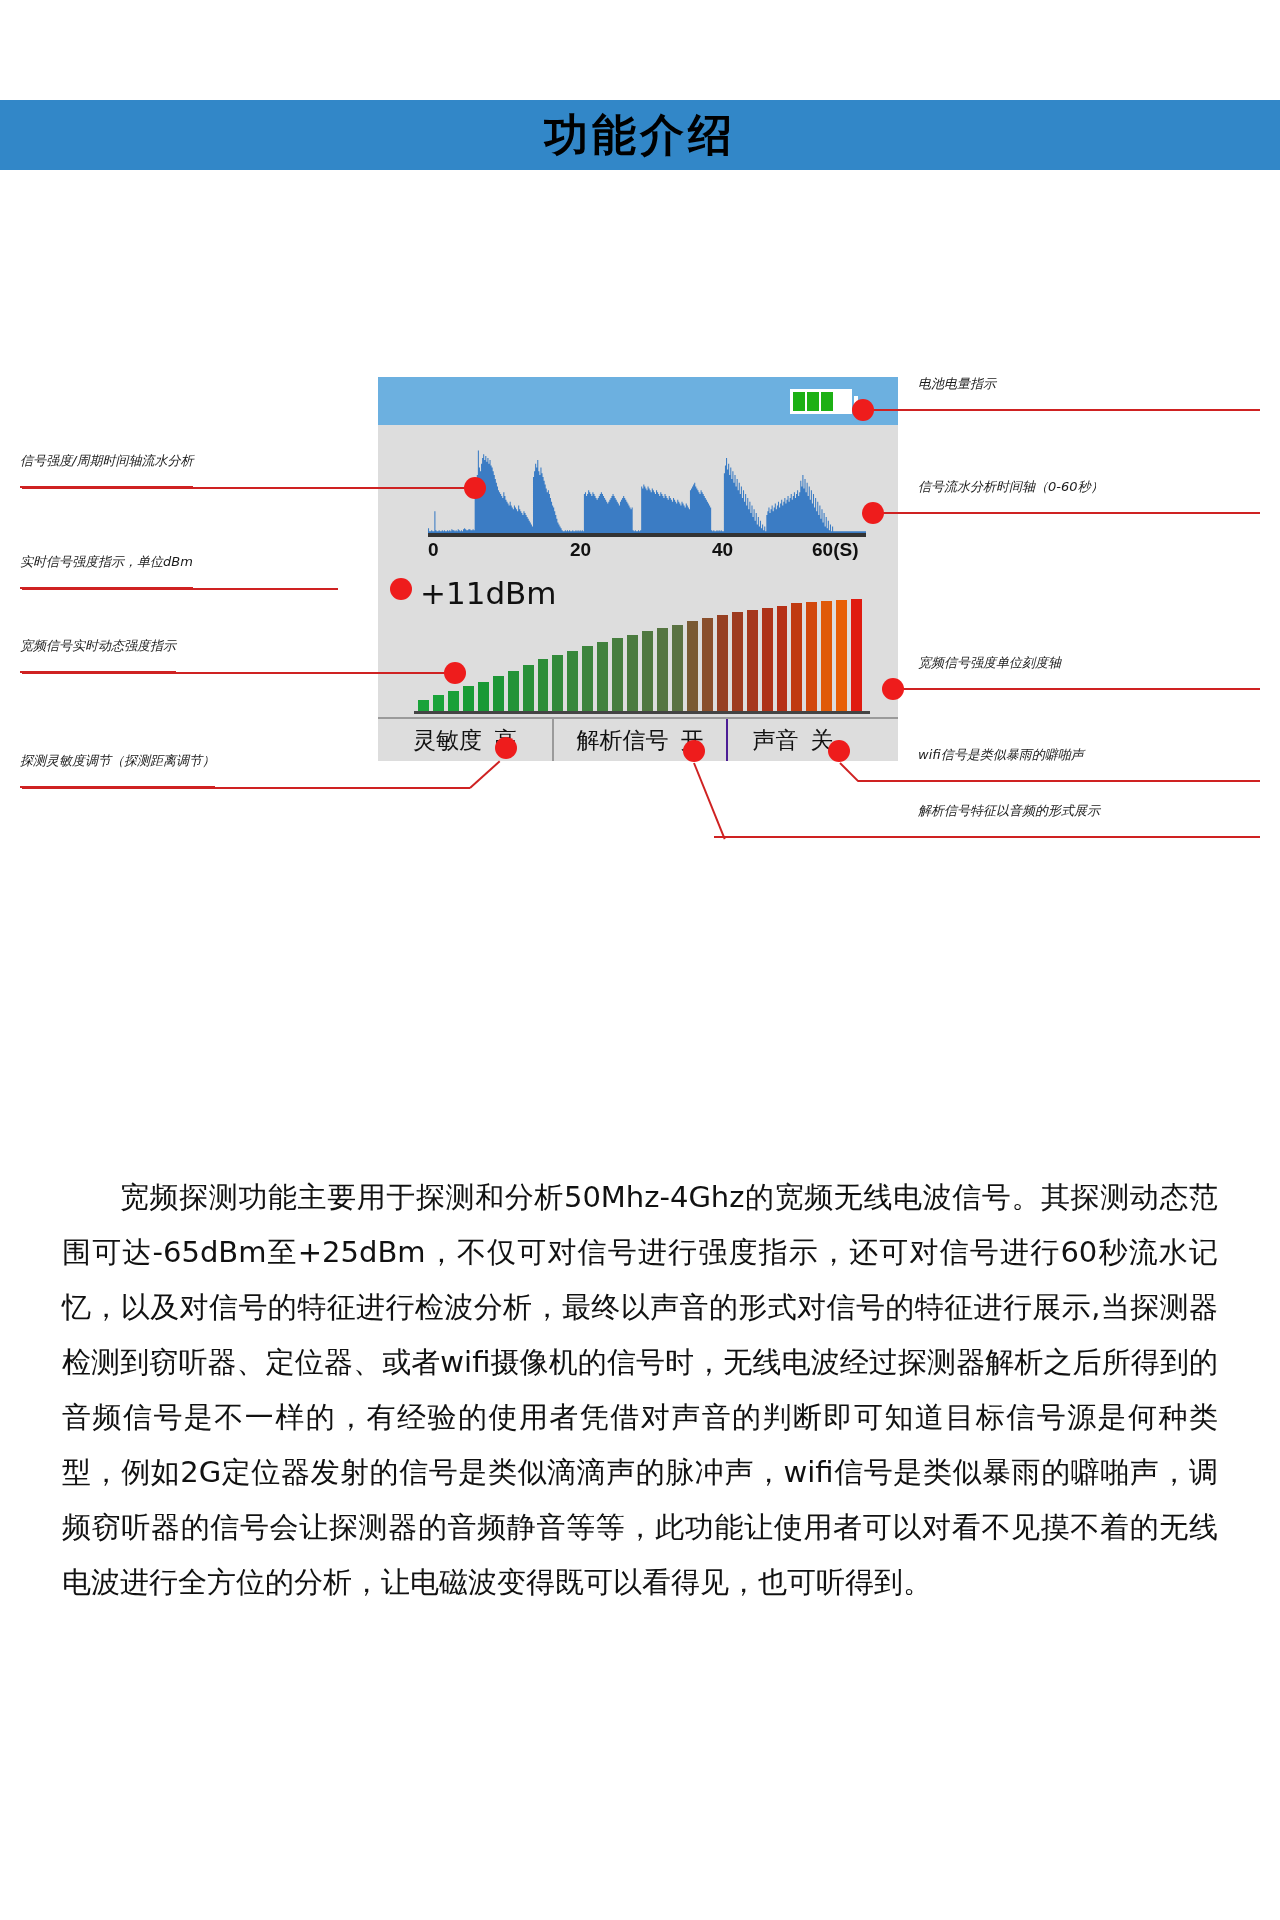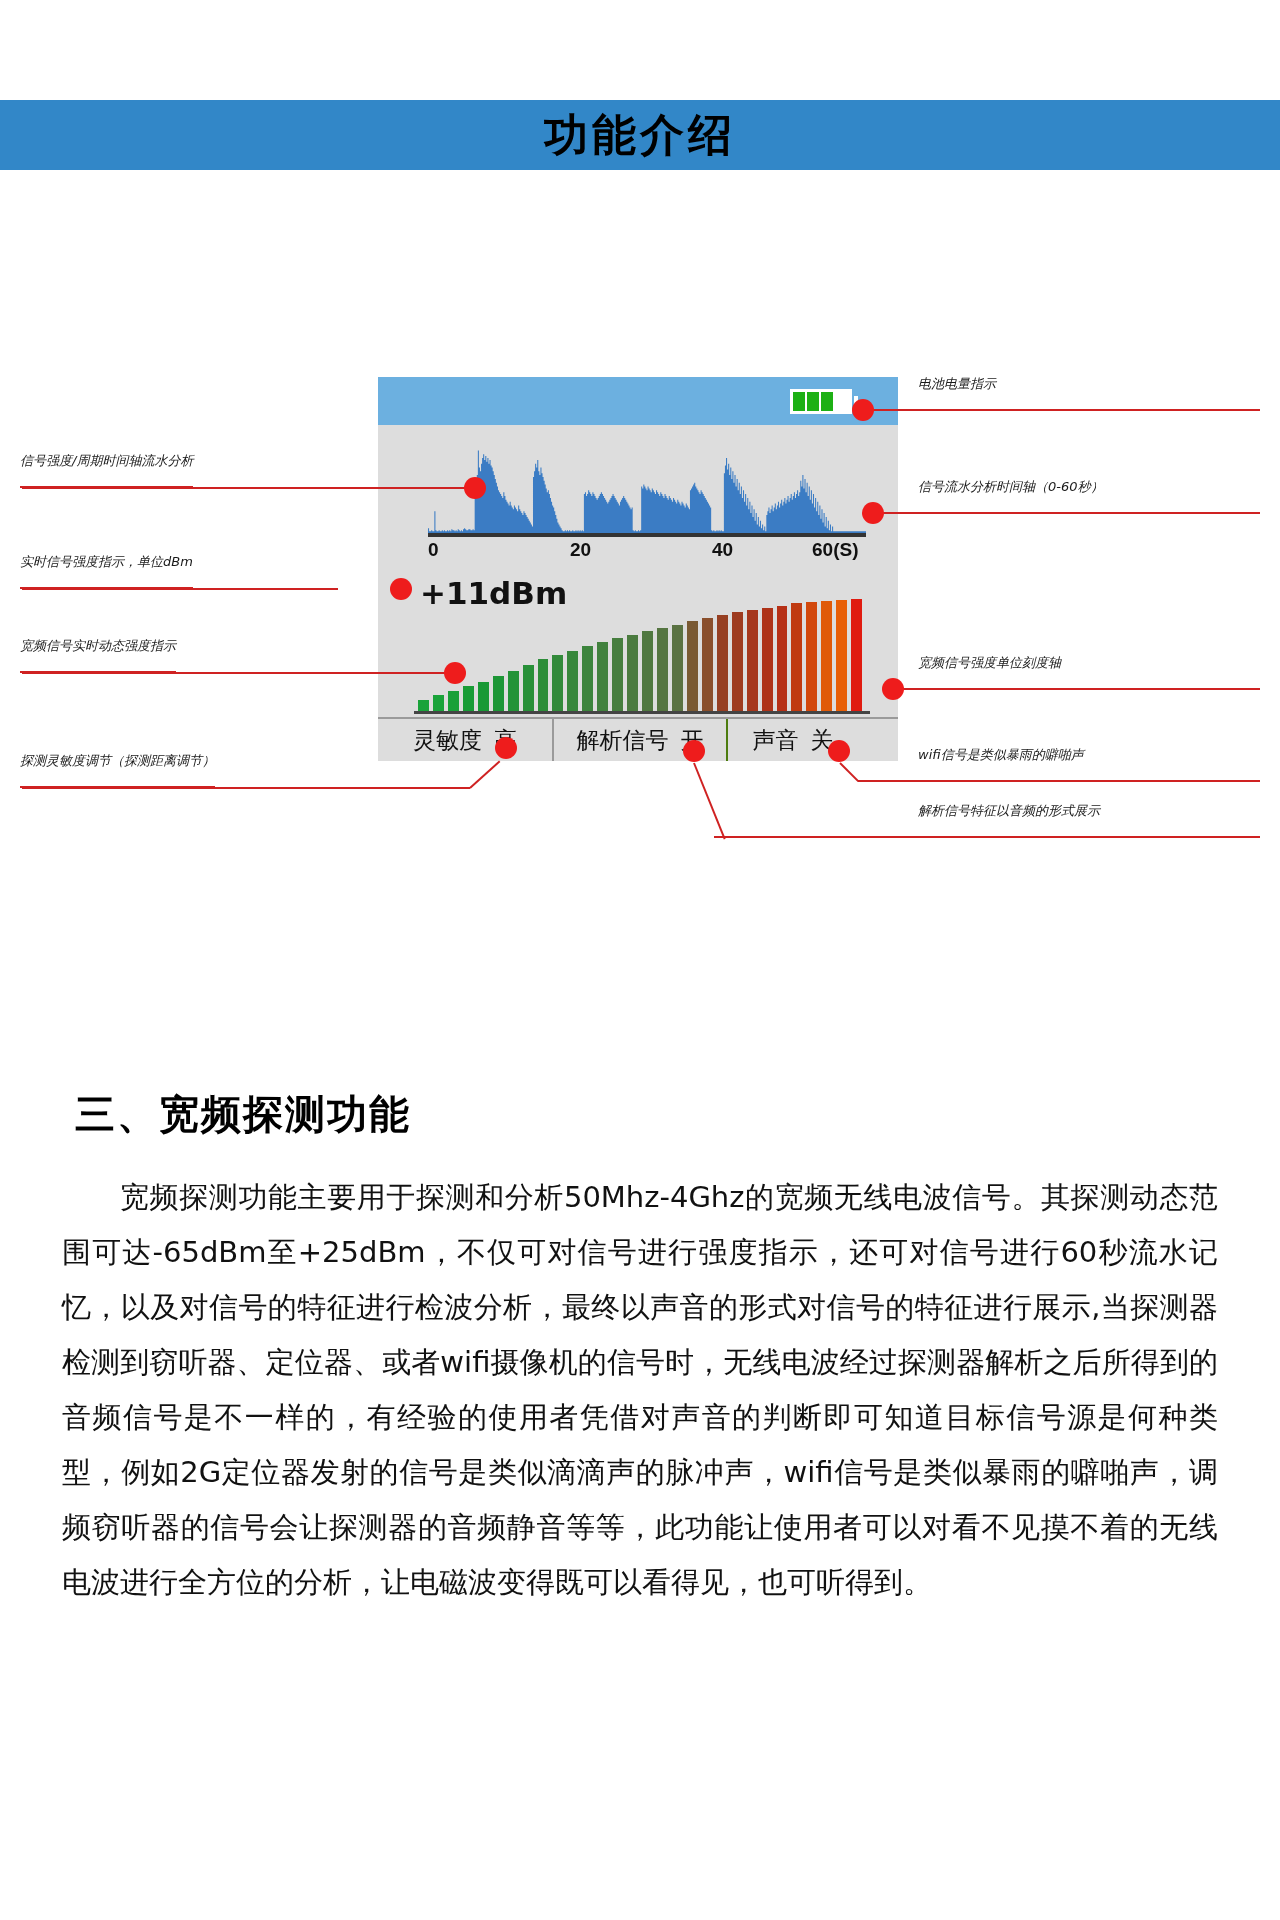--- a/index.html
+++ b/index.html
@@ -58,21 +58,21 @@
   }
   .wf-ticks{
     position:absolute;left:44px;top:162px;width:452px;height:26px;
     font-size:19px;color:#111;font-weight:600;
   }
   .wf-ticks span{position:absolute;top:0;}
 
   
   .dbm-readout{
     position:absolute;left:42px;top:198px;
-    font-size:31px;font-weight:700;color:#111;
+    font-size:31px;font-weight:400;color:#111;
     font-family:"DejaVu Sans","Liberation Sans",sans-serif;
   }
 
   
   .bars{
     position:absolute;left:40px;top:222px;width:448px;height:112px;
     display:flex;align-items:flex-end;justify-content:flex-start;
   }
   .bars .bar{
     width:11px;margin-right:4px;
@@ -93,21 +93,21 @@
     border-top:2px solid #9a9a9a;
     display:flex;box-sizing:border-box;background:#dddddd;
   }
   .btnbar .seg{
     display:flex;align-items:center;justify-content:center;
     font-size:23px;color:#111;box-sizing:border-box;
     font-family:"DejaVu Sans","Liberation Sans",sans-serif;
     position:relative;
   }
   .btnbar .seg.s1{width:176px;border-right:2px solid #9a9a9a;}
-  .btnbar .seg.s2{width:174px;border-right:2px solid #4d7c0f;}
+  .btnbar .seg.s2{width:174px;border-right:2px solid #4c1d95;}
   .btnbar .seg.s3{width:130px;justify-content:center;}
   .btnbar .seg .lbl{margin-right:6px;}
   .btnbar .seg .val{margin-left:6px;}
 
   
   .dot{
     position:absolute;width:22px;height:22px;border-radius:50%;
     background:#ee1c1c;z-index:30;
   }
   .line{
@@ -258,16 +258,15 @@
   <div class="dot" style="left:882px; top:678px;"></div>
   <div class="dot" style="left:828px; top:740px;"></div>
   <div class="dot" style="left:683px; top:740px;"></div>
 
   <div class="anno" style="left:918px; top:375px;">电池电量指示</div>
   <div class="anno" style="left:918px; top:478px;">信号流水分析时间轴（0-60秒）</div>
   <div class="anno" style="left:918px; top:654px;">宽频信号强度单位刻度轴</div>
   <div class="anno" style="left:918px; top:746px;">wifi信号是类似暴雨的噼啪声</div>
   <div class="anno" style="left:918px; top:802px;text-align:right;">解析信号特征以音频的形式展示</div>
 
-  <div class="sec-title">三、宽频探测功能</div>
   <div class="body-copy">宽频探测功能主要用于探测和分析50Mhz-4Ghz的宽频无线电波信号。其探测动态范围可达-65dBm至+25dBm，不仅可对信号进行强度指示，还可对信号进行60秒流水记忆，以及对信号的特征进行检波分析，最终以声音的形式对信号的特征进行展示,当探测器检测到窃听器、定位器、或者wifi摄像机的信号时，无线电波经过探测器解析之后所得到的音频信号是不一样的，有经验的使用者凭借对声音的判断即可知道目标信号源是何种类型，例如2G定位器发射的信号是类似滴滴声的脉冲声，wifi信号是类似暴雨的噼啪声，调频窃听器的信号会让探测器的音频静音等等，此功能让使用者可以对看不见摸不着的无线电波进行全方位的分析，让电磁波变得既可以看得见，也可听得到。</div>
 
 </div>
 
 </body></html>

